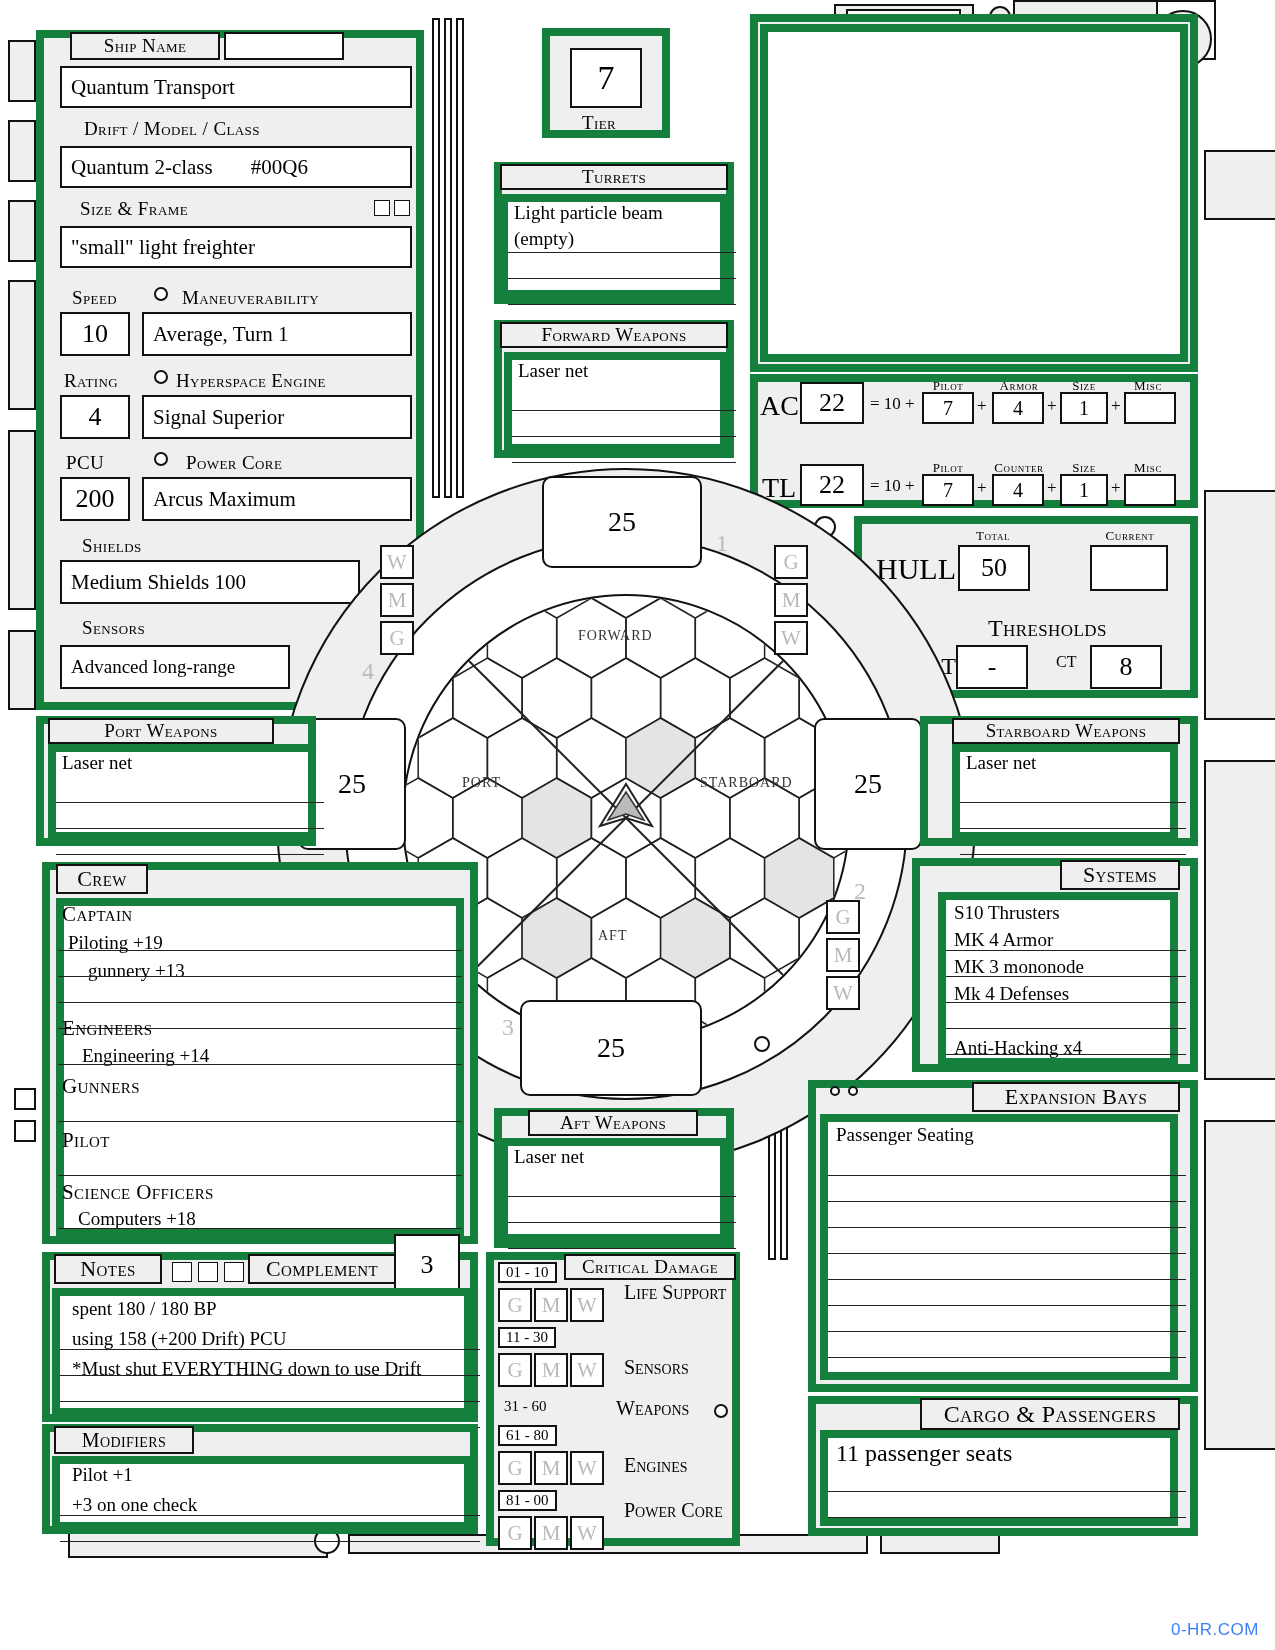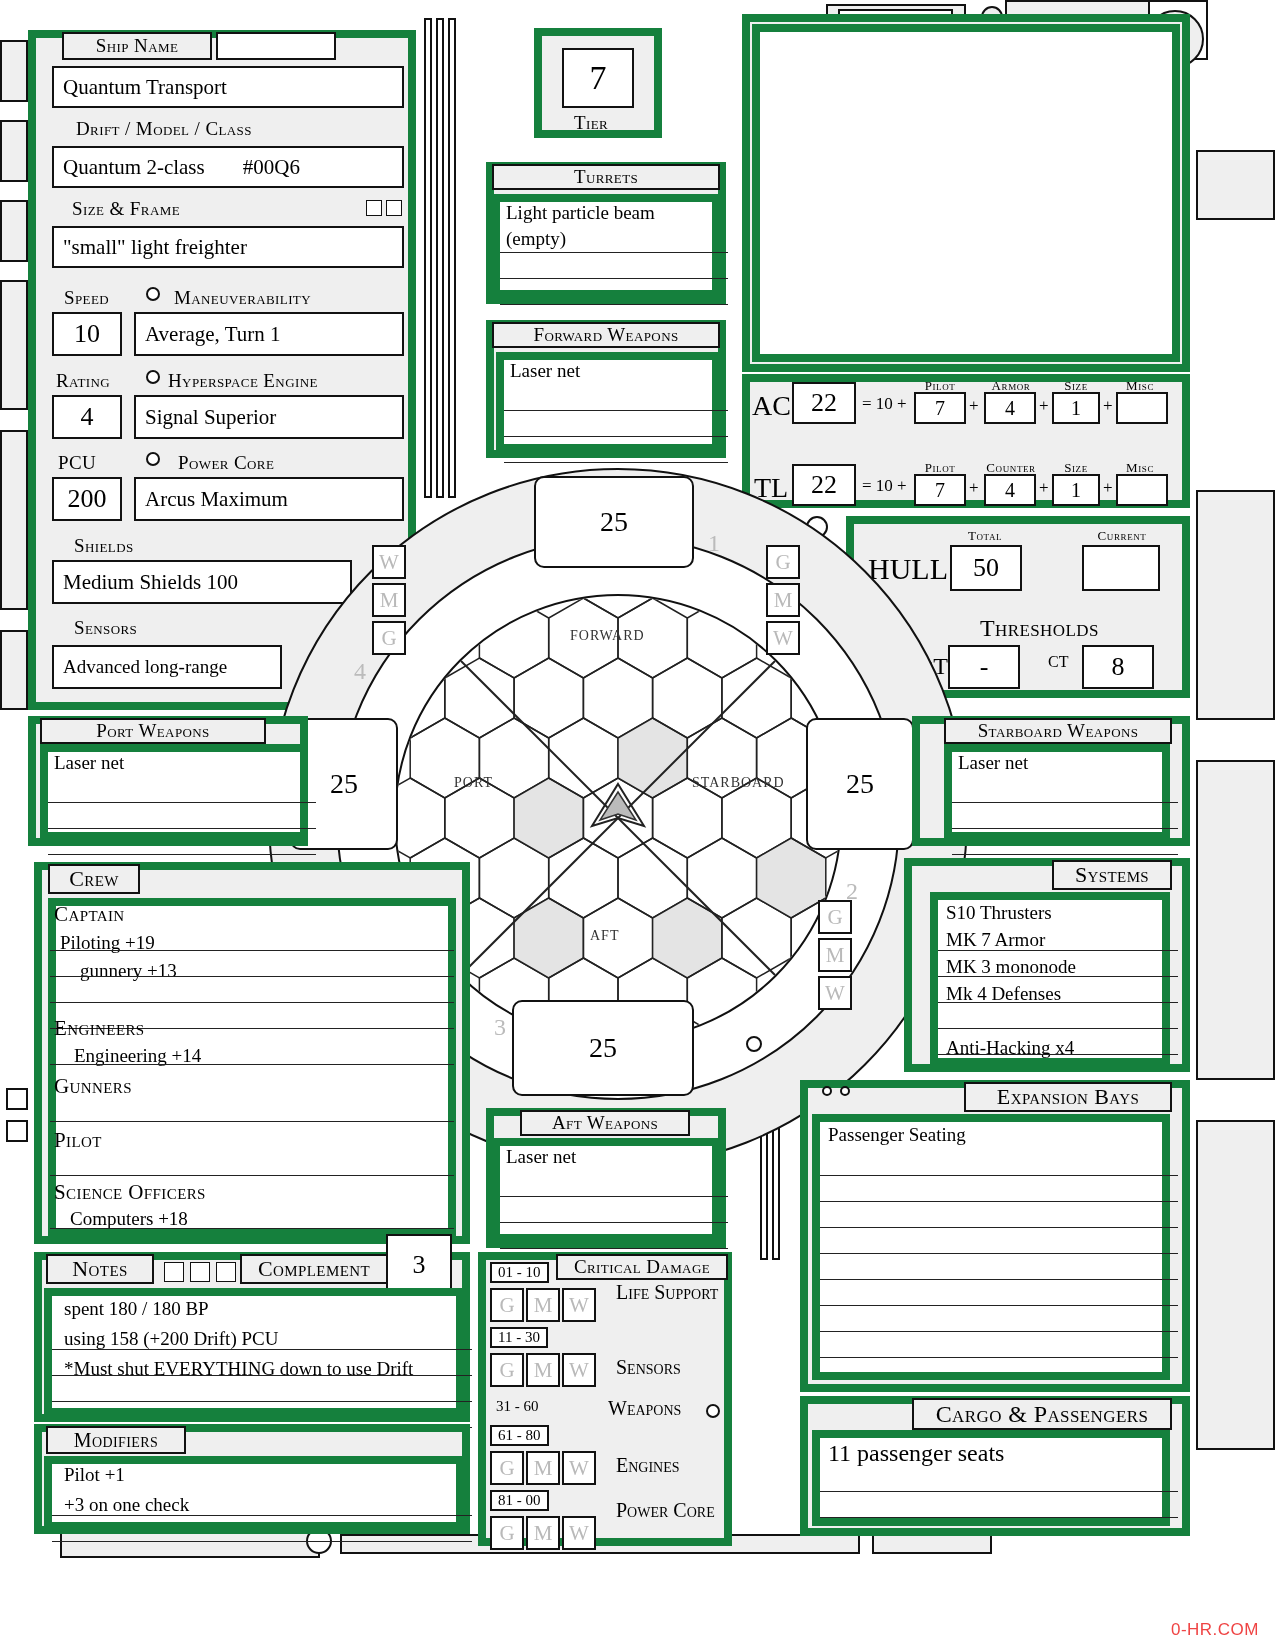--- a/index.html
+++ b/index.html
@@ -4,21 +4,21 @@
 <style>
   * { box-sizing: border-box; }
   html, body { margin:0; padding:0; }
   body {
     width:1275px; height:1650px; position:relative;
     background:#ffffff;
     font-family:"Liberation Serif", serif;
     color:#000;
     overflow:hidden;
   }
-  .sheet { position:absolute; inset:0; }
+  .sheet { position:absolute; inset:0;margin-left:8px; }
 
   
   .panel {
     position:absolute;
     border:8px solid #15803d;
     background:#fff;
   }
   .shade { background:#efefef; }
   .tag {
     position:absolute;
@@ -95,21 +95,21 @@
   .crittag {
     position:absolute; border:2px solid #111; background:#fff;
     font-size:15px; padding:0 6px; font-family:"Liberation Serif",serif;
   }
   .critname {
     position:absolute; font-variant:small-caps; font-size:20px;
     line-height:21px;
   }
   .site {
     position:absolute; right:16px; bottom:10px;
-    font-size:17px; letter-spacing:.5px; color:#ef4444;
+    font-size:17px; letter-spacing:.5px; color:#3b82f6;
     font-family:"Liberation Sans", sans-serif;
   }
 </style>
 </head>
 <body>
 
 <div class="sheet">
 
   <div class="deco" style="left:826px;top:4px;width:140px;height:22px;"></div>
   <div class="decow" style="left:838px;top:9px;width:115px;height:12px;"></div>
@@ -547,21 +547,21 @@
         <i></i>
       </div>
   </div>
 
   <div class="panel shade" style="left:904px;top:858px;width:286px;height:214px;"></div>
   <div class="tag" style="left:1052px;top:860px;width:120px;height:30px;font-size:22px;">
     <span>Systems</span>
   </div>
   <div class="panel" style="left:930px;top:892px;width:240px;height:174px;">
     <div style="position:absolute;left:8px;top:2px;font-size:19px;">S10 Thrusters</div>
-    <div style="position:absolute;left:8px;top:29px;font-size:19px;">MK 7 Armor</div>
+    <div style="position:absolute;left:8px;top:29px;font-size:19px;">MK 4 Armor</div>
     <div style="position:absolute;left:8px;top:56px;font-size:19px;">MK 3 mononode</div>
     <div style="position:absolute;left:8px;top:83px;font-size:19px;">Mk 4 Defenses</div>
     <div style="position:absolute;left:8px;top:137px;font-size:19px;">Anti-Hacking x4</div>
     <div class="lines" style="left:0;top:25px;width:240px;">
         <i></i>
         <i></i>
         <i></i>
         <i></i>
         <i></i>
         <i></i>

